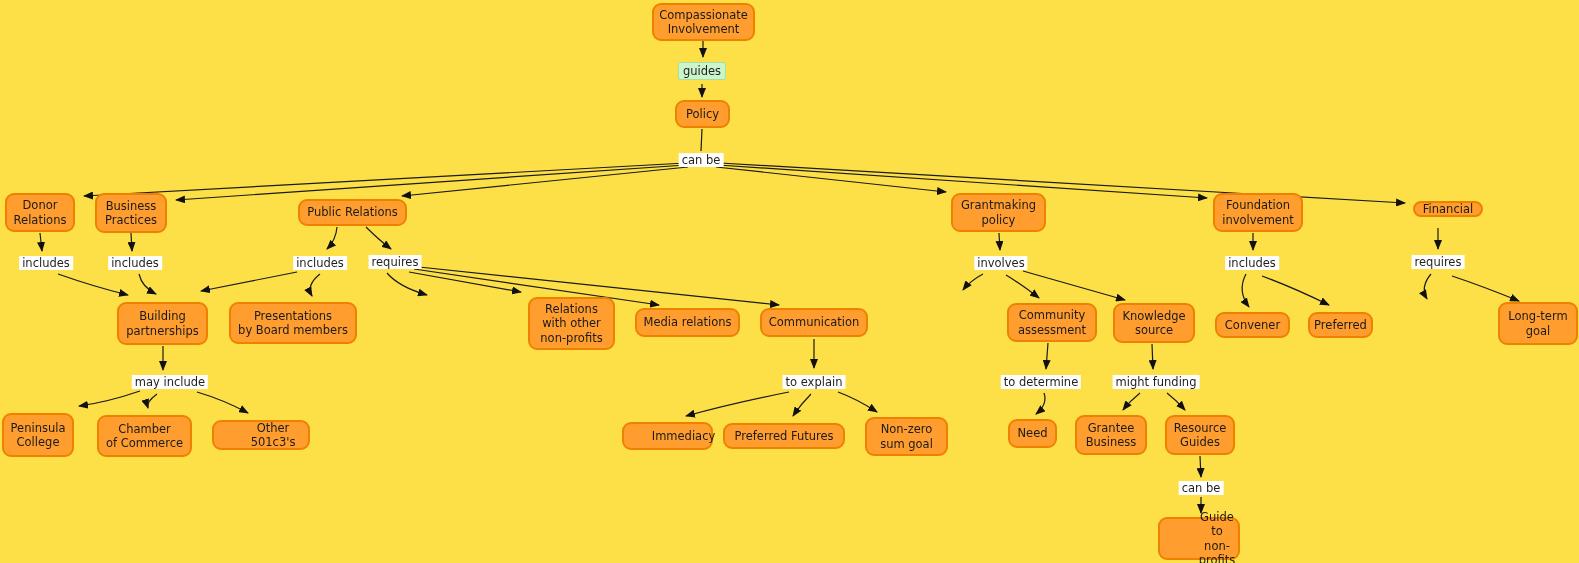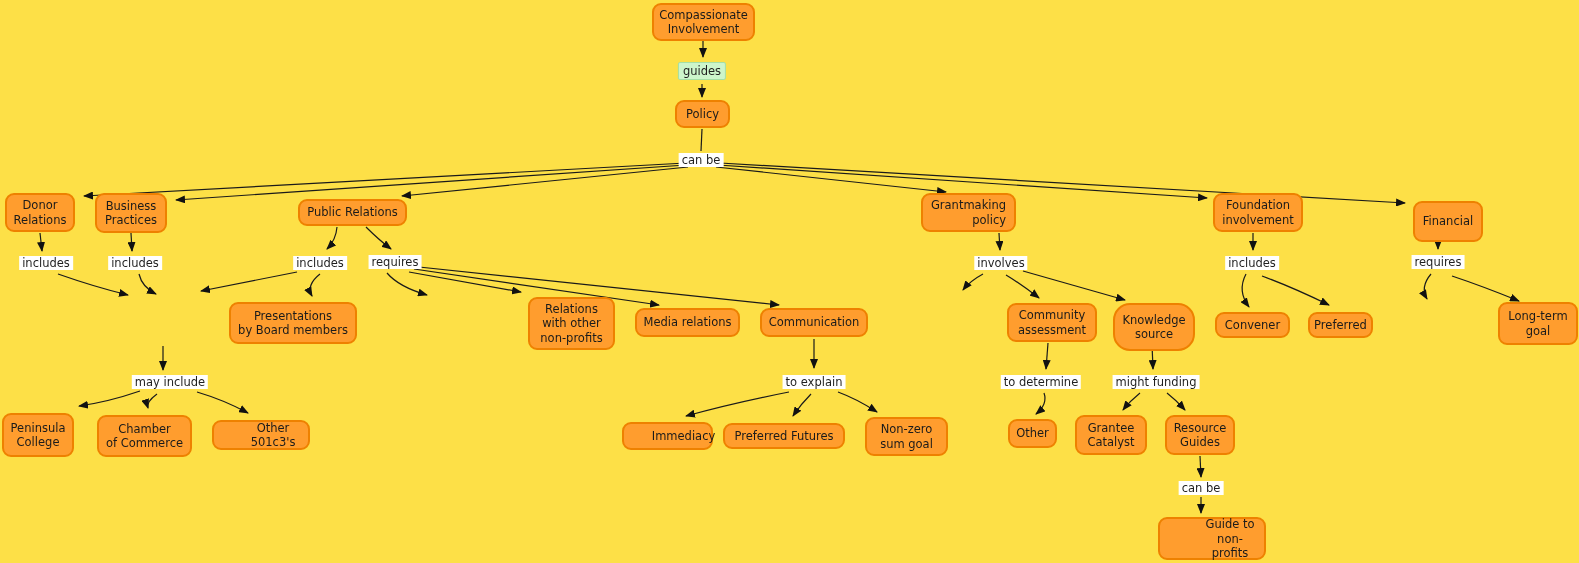--- a/index.html
+++ b/index.html
@@ -87,55 +87,57 @@
       <path class="edge" d="M1452,276 Q1482,286 1519,301" marker-end="url(#arrow)" stroke="#1a1a1a"></path>
     </svg>
 <div class="concept" style="left: 652px; top: 3px; width: 103px; height: 38px;">Compassionate
 Involvement</div>
     <div class="concept" style="left: 675px; top: 100px; width: 55px; height: 28px;">Policy</div>
     <div class="concept" style="left: 5px; top: 193px; width: 70px; height: 39px;">Donor
 Relations</div>
     <div class="concept" style="left: 95px; top: 193px; width: 72px; height: 40px;">Business
 Practices</div>
     <div class="concept" style="left: 298px; top: 199px; width: 109px; height: 27px;">Public Relations</div>
-    <div class="concept" style="left: 921px; top: 193px; width: 95px; height: 39px; text-align: right;">Grantmaking
+    <div class="concept" style="left: 951px; top: 193px; width: 95px; height: 39px;">Grantmaking
 policy</div>
     <div class="concept" style="left: 1213px; top: 193px; width: 90px; height: 39px;">Foundation
 involvement</div>
-    <div class="concept" style="left: 1413px; top: 201px; width: 70px; height: 41px;">Financial</div>
+    <div class="concept" style="left: 1413px; top: 201px; width: 70px; height: 16px;">Financial</div>
+    <div class="concept" style="left: 117px; top: 302px; width: 91px; height: 43px;">Building
+partnerships</div>
     <div class="concept" style="left: 229px; top: 302px; width: 128px; height: 42px;">Presentations
 by Board members</div>
     <div class="concept" style="left: 528px; top: 297px; width: 87px; height: 53px;">Relations
 with other
 non-profits</div>
     <div class="concept" style="left: 635px; top: 308px; width: 105px; height: 29px;">Media relations</div>
     <div class="concept" style="left: 760px; top: 308px; width: 108px; height: 29px;">Communication</div>
     <div class="concept" style="left: 1007px; top: 303px; width: 90px; height: 39px;">Community
 assessment</div>
-    <div class="concept" style="left: 1113px; top: 303px; width: 82px; height: 48px; border-radius: 17px;">Knowledge
+    <div class="concept" style="left: 1113px; top: 303px; width: 82px; height: 40px;">Knowledge
 source</div>
     <div class="concept" style="left: 1215px; top: 312px; width: 75px; height: 26px;">Convener</div>
     <div class="concept" style="left: 1308px; top: 312px; width: 65px; height: 26px;">Preferred</div>
     <div class="concept" style="left: 1498px; top: 302px; width: 80px; height: 43px;">Long-term
 goal</div>
     <div class="concept" style="left: 2px; top: 413px; width: 72px; height: 44px;">Peninsula
 College</div>
     <div class="concept" style="left: 97px; top: 415px; width: 95px; height: 42px;">Chamber
 of Commerce</div>
     <div class="concept" style="left: 212px; top: 420px; width: 98px; height: 30px; padding-left: 28px;">Other 501c3's</div>
     <div class="concept" style="left: 622px; top: 422px; width: 91px; height: 28px; padding-left: 36px;">Immediacy</div>
     <div class="concept" style="left: 723px; top: 423px; width: 122px; height: 26px;">Preferred Futures</div>
     <div class="concept" style="left: 865px; top: 417px; width: 83px; height: 39px;">Non-zero
 sum goal</div>
-    <div class="concept" style="left: 1008px; top: 419px; width: 49px; height: 29px;">Other</div>
+    <div class="concept" style="left: 1008px; top: 419px; width: 49px; height: 29px;">Need</div>
     <div class="concept" style="left: 1075px; top: 415px; width: 72px; height: 40px;">Grantee
-Catalyst</div>
+Business</div>
     <div class="concept" style="left: 1165px; top: 415px; width: 70px; height: 40px;">Resource
 Guides</div>
-    <div class="concept" style="left: 1158px; top: 517px; width: 108px; height: 43px; padding-left: 40px;">Guide to
+    <div class="concept" style="left: 1158px; top: 517px; width: 82px; height: 43px; padding-left: 40px;">Guide to
 non-profits</div>
     <div class="link-label green" style="left: 702px; top: 71px;">guides</div>
     <div class="link-label" style="left: 701px; top: 160px;">can be</div>
     <div class="link-label" style="left: 46px; top: 263px;">includes</div>
     <div class="link-label" style="left: 135px; top: 263px;">includes</div>
     <div class="link-label" style="left: 320px; top: 263px;">includes</div>
     <div class="link-label" style="left: 395px; top: 262px;">requires</div>
     <div class="link-label" style="left: 170px; top: 382px;">may include</div>
     <div class="link-label" style="left: 814px; top: 382px;">to explain</div>
     <div class="link-label" style="left: 1001px; top: 263px;">involves</div>

